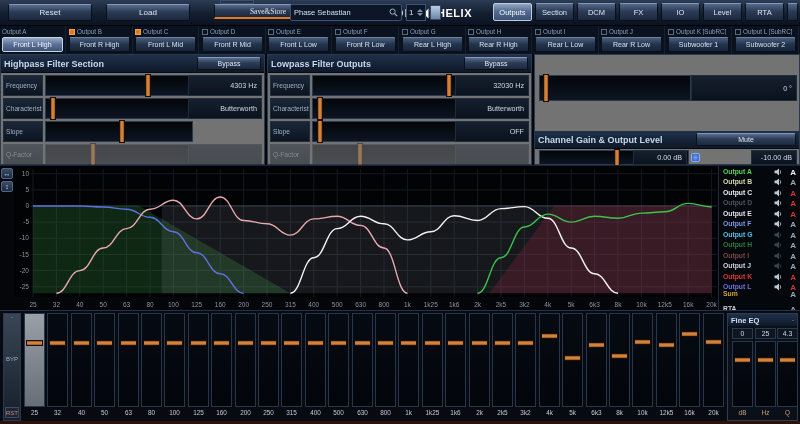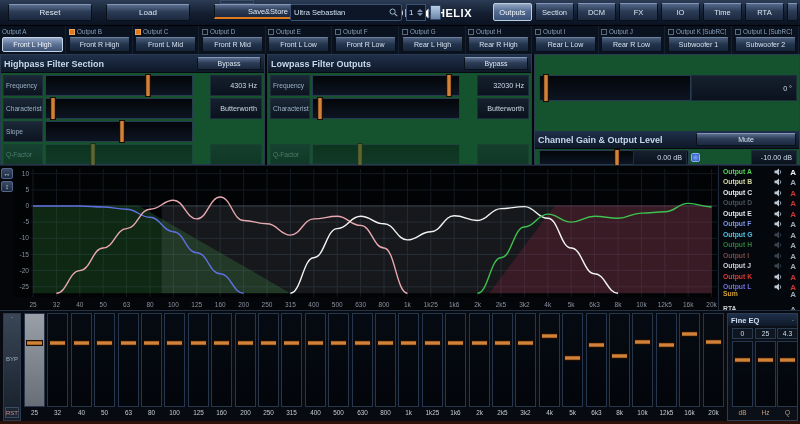--- a/index.html
+++ b/index.html
@@ -10,21 +10,21 @@
   
   #topbar{position:absolute;left:0;top:0;width:800px;height:26px;
     background:linear-gradient(180deg,#2c3c55,#131e30 55%,#0b1322);border-bottom:1px solid #000;}
   .tb{position:absolute;top:4px;height:17px;background:linear-gradient(180deg,#5a6d8f,#2c3c55 45%,#1b2940);
     border:1px solid #0a1018;border-top-color:#8498b5;border-radius:2px;color:#dfe9f5;font-size:8px;
     font-family:inherit;display:flex;align-items:center;justify-content:center;padding:0;}
   #savewrap{position:absolute;left:214px;top:4px;width:70px;height:18px;}
   #savetab{position:absolute;left:6px;top:-4px;width:34px;height:4px;background:#24344c;border:1px solid #3a4e6a;}
   #btn-save{position:relative;width:90px;height:15px;background:linear-gradient(180deg,#5a6d8f,#2c3c55 45%,#1b2940);
     border:1px solid #0a1018;border-top-color:#8498b5;border-bottom:2px solid #e07a20;color:#dfe9f5;
-    font-size:7.5px;font-family:Liberation Sans, sans-serif;display:flex;align-items:center;justify-content:center;padding-left:24px;}
+    font-size:7.5px;font-family:Liberation Serif, serif;display:flex;align-items:center;justify-content:center;padding-left:24px;}
   #searchbox{position:absolute;left:290px;top:4px;width:112px;height:17px;background:#0c1626;
     border:1px solid #3c5272;border-radius:2px;display:flex;align-items:center;padding:0 3px;}
   #searchtext{flex:1;color:#cfe0f0;font-size:7.5px;white-space:nowrap;overflow:hidden;}
   #spinnerbox{position:absolute;left:406px;top:4px;width:20px;height:17px;background:#0c1626;
     border:1px solid #3c5272;display:flex;align-items:center;padding:0 2px;color:#cfe0f0;font-size:8px;}
   .spinarr{margin-left:auto;display:flex;flex-direction:column;gap:1px;}
   .spinarr i{display:block;width:0;height:0;border-left:3px solid transparent;border-right:3px solid transparent;}
   .spinarr .up{border-bottom:3px solid #7e93b0;}
   .spinarr .dn{border-top:3px solid #7e93b0;}
   #docicon{position:absolute;left:430px;top:5px;width:11px;height:15px;background:linear-gradient(180deg,#b9cde4,#6b86a8);
@@ -48,36 +48,36 @@
   .cb{width:6px;height:6px;border:1px solid #5a6878;background:transparent;flex:none;}
   .cb.on{background:#e07a20;border-color:#f0a050;}
   .tabid{font-size:6.3px;color:#8ba1b9;white-space:nowrap;overflow:hidden;}
   .chbtn{position:absolute;left:2px;right:2px;top:11px;height:15px;border-radius:2px;
     background:linear-gradient(180deg,#4a5c78,#22334c 50%,#16253a);border:1px solid #0a1018;
     border-top-color:#6b81a0;color:#d6e2f0;font-size:7px;font-family:inherit;padding:0;}
   .chbtn.active{background:linear-gradient(180deg,#97abc8,#5a7095 50%,#3d5375);border:1px solid #c4d4e8;color:#f4f8fc;}
 
   
   #filters{position:absolute;left:0;top:54px;width:800px;height:111px;background:#04060a;}
-  .fsec{position:absolute;top:0;height:111px;background:#14532d;border:1px solid #2a3a50;}
+  .fsec{position:absolute;top:0;height:111px;background:#737373;border:1px solid #2a3a50;}
   .fhead{position:absolute;left:0;right:0;top:0;height:18px;background:linear-gradient(180deg,#20304a,#0e1828);
     display:flex;align-items:center;justify-content:space-between;padding:0 3px;border-bottom:1px solid #060a12;}
   .ftitle{font-size:9px;font-weight:bold;color:#c6d8ec;white-space:nowrap;}
   .bypbtn{width:64px;height:13px;background:linear-gradient(180deg,#5a6d8f,#2c3c55 45%,#1b2940);
     border:1px solid #0a1018;border-top-color:#8498b5;border-radius:2px;color:#dce8f5;font-size:7px;
     font-family:inherit;padding:0;flex:none;}
   .bypbtn.wide{width:100px;}
   .frow{position:absolute;left:2px;right:2px;height:21px;}
   .frow.dis{opacity:.4;}
   .flabel{position:absolute;left:0;top:0;bottom:0;width:40px;background:linear-gradient(180deg,#1b2737,#0c141f);
     border:1px solid #1f2c3d;color:#9db2c8;font-size:6.6px;display:flex;align-items:center;padding-left:2px;overflow:hidden;}
   .strack{position:absolute;top:0;bottom:0;background:linear-gradient(180deg,#030609,#0d1522);border:1px solid #273a50;}
   .shandle{position:absolute;top:-2px;bottom:-2px;width:6px;
     background:linear-gradient(90deg,#6e3608,#f2a254 30%,#9a4c10 50%,#f2a254 70%,#6e3608);border:1px solid #1c0e02;}
-  .fvalue{position:absolute;right:0;top:0;bottom:0;width:52px;background:linear-gradient(180deg,#16202e,#0a121d);
+  .fvalue{position:absolute;right:0;top:0;bottom:0;width:74px;background:linear-gradient(180deg,#16202e,#0a121d);
     border:1px solid #1f2c3d;color:#cedce9;font-size:7.2px;display:flex;align-items:center;
     justify-content:flex-end;padding-right:4px;white-space:nowrap;}
   .prow{position:absolute;left:2px;right:2px;height:26px;}
   .prow .fvalue{width:106px;}
   .grow{height:15px;}
   .grow .fvalue.gv1{right:110px;width:54px;}
   .grow .fvalue.gv2{right:0;width:46px;}
   .linkicon{position:absolute;right:97px;top:3px;width:9px;height:9px;border-radius:2px;
     background:radial-gradient(circle,#79a8ff,#27ereplaced);background:radial-gradient(circle,#79a8ff,#2a4faa);border:1px solid #87b0ff;}
 
@@ -136,41 +136,41 @@
     <div id="logo">
       <span class="main">DSP PC-TOOL</span>
       <span class="lsep">|</span>
       <svg width="10" height="11" viewBox="0 0 10 11">
           <path d="M5.5 0.5 2.5 3.5H0.5v4h2l3 3z" fill="#fff"></path>
           <path d="M7 2.5q2.6 3 0 6" stroke="#fff" fill="none" stroke-width="1.1"></path>
         </svg>
       <span class="brand">HELIX</span>
     </div>
     <div id="searchbox">
-      <span id="searchtext">Ultra Sebastian</span>
+      <span id="searchtext">Phase Sebastian</span>
       <svg width="9" height="9" viewBox="0 0 9 9">
           <circle cx="3.6" cy="3.6" r="2.6" fill="none" stroke="#9fb2c8" stroke-width="1"></circle>
           <line x1="5.6" y1="5.6" x2="8.2" y2="8.2" stroke="#9fb2c8" stroke-width="1.2"></line>
         </svg>
     </div>
     <div id="spinnerbox">
       <span>1</span>
       <span class="spinarr">
           <i class="up"></i>
           <i class="dn"></i>
         </span>
     </div>
     <div id="docicon"></div>
     <div id="nav">
         <button class="navbtn active">Outputs</button>
         <button class="navbtn">Section</button>
         <button class="navbtn">DCM</button>
         <button class="navbtn">FX</button>
         <button class="navbtn">IO</button>
-        <button class="navbtn">Time</button>
+        <button class="navbtn">Level</button>
         <button class="navbtn">RTA</button>
         <button class="navbtn partial"></button>
       </div>
   </div>
 
   <div id="tabsrow">
       <div class="tab" style="left: 0px; width: 66px;">
         <div class="tabhead">
           <span class="tabid">Output A</span>
         </div>
@@ -300,20 +300,27 @@
             <div class="shandle" style="left: calc(93% - 3px);"></div>
           </div>
           <div class="fvalue">32030 Hz</div>
         </div>
         <div class="frow" style="top: 43px;">
           <div class="flabel">Characteristic</div>
           <div class="strack" style="left: 42px; width: 148px;">
             <div class="shandle" style="left: calc(5% - 3px);"></div>
           </div>
           <div class="fvalue">Butterworth</div>
+        </div>
+        <div class="frow" style="top: 66px;">
+          <div class="flabel">Slope</div>
+          <div class="strack" style="left: 42px; width: 148px;">
+            <div class="shandle" style="left: calc(5% - 3px);"></div>
+          </div>
+          <div class="fvalue">OFF</div>
         </div>
         <div class="frow dis" style="top: 89px;">
           <div class="flabel">Q-Factor</div>
           <div class="strack" style="left: 42px; width: 148px;">
             <div class="shandle" style="left: calc(32% - 3px);"></div>
           </div>
           <div class="fvalue"></div>
         </div>
       </div>
       <div class="fsec" style="left: 534px; width: 266px;">

